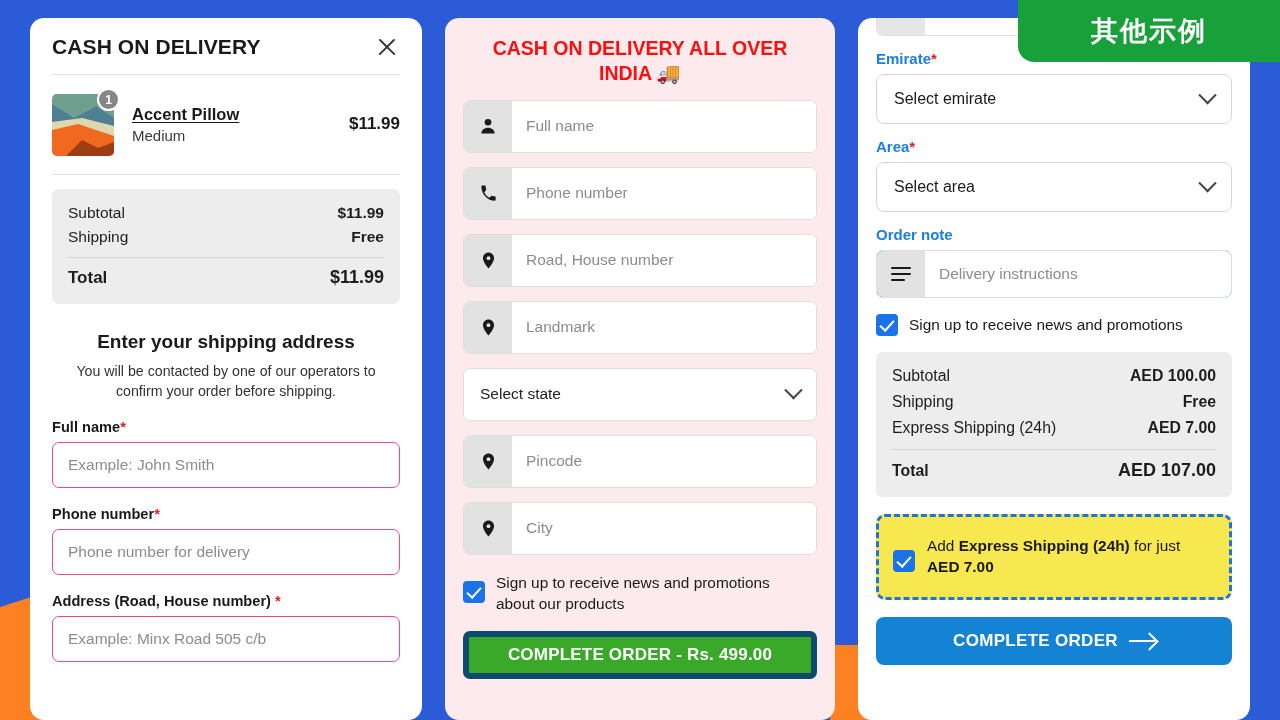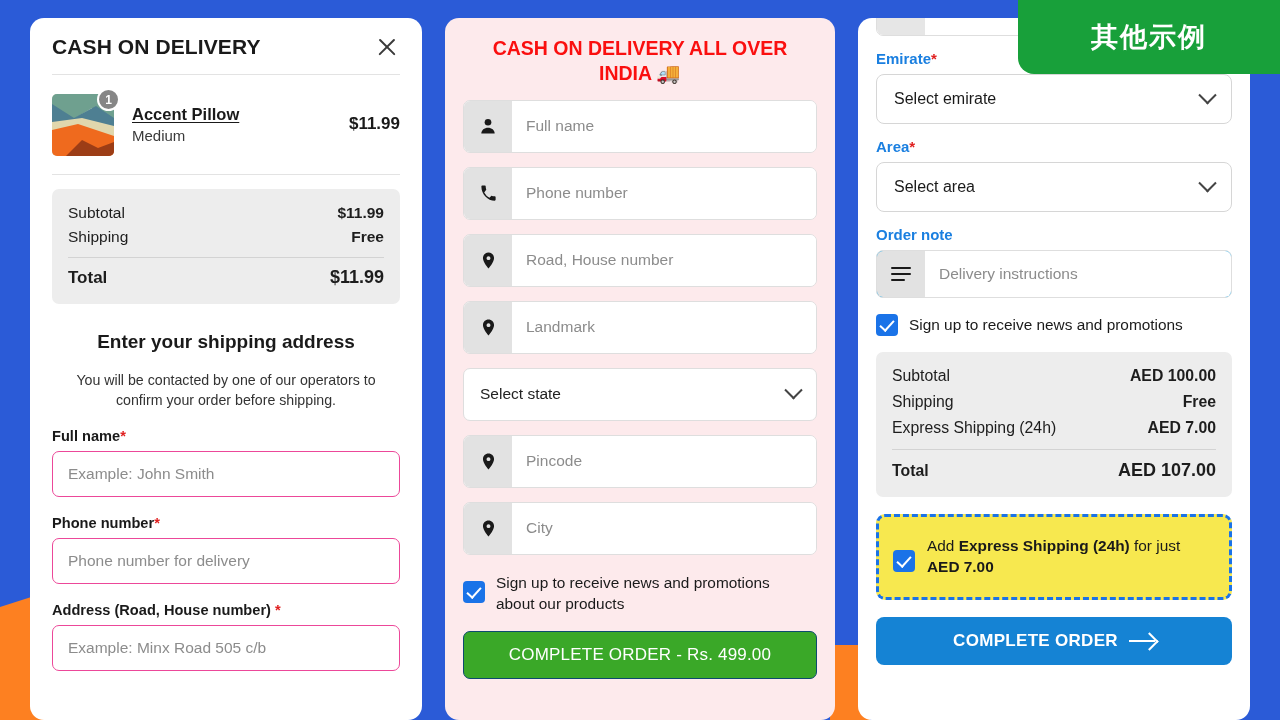--- a/index.html
+++ b/index.html
@@ -102,21 +102,21 @@
   .sum-sep { height: 1px; background: #d3d3d3; margin: 8px 0 6px 0; }
   .sum-row.total { font-size: 17px; font-weight: bold; }
   .sum-row.total .val { font-size: 18px; }
 
   .p1-heading {
     text-align: center; font-size: 19px; font-weight: bold;
     color: #1a1a1a; margin-top: 27px;
   }
   .p1-sub {
     text-align: center; font-size: 14.2px; color: #333;
-    line-height: 1.42; margin-top: 17px; padding: 0 12px;
+    line-height: 1.42; margin-top: 8px; padding: 0 12px;
   }
 
   .field-label {
     font-size: 14.6px; font-weight: bold; color: #1a1a1a;
     margin-top: 18px; margin-bottom: 7px;
   }
   .req { color: #e02020; font-weight: bold; }
   .text-input {
     width: 100%; height: 46px;
     border: 1px solid #ec4899; border-radius: 7px;
@@ -178,22 +178,22 @@
     content: ""; position: absolute; left: 7px; top: 3px;
     width: 6px; height: 12px;
     border-right: 2.6px solid #fff; border-bottom: 2.6px solid #fff;
     transform: rotate(42deg);
   }
   .cb-text { font-size: 15.4px; color: #1a1a1a; line-height: 1.37; }
 
   .btn-green {
     display: flex; align-items: center; justify-content: center;
     width: 100%; height: 48px; margin-top: 17px;
-    background: #3aa828; border: 1px solid #0c4a6e; border-radius: 7px;
-    color: #fff; font-size: 17px; font-weight: normal; letter-spacing: .2px;
+    background: #3aa828; border: 6px solid #0c4a6e; border-radius: 7px;
+    color: #fff; font-size: 17px; font-weight: bold; letter-spacing: .2px;
     cursor: pointer;
   }
 
   
   #panel3 {
     left: 858px; top: 18px;
     width: 392px; height: 702px;
     padding: 0 18px;
   }
   .p3-cut {
@@ -253,21 +253,21 @@
   .arrow-r::after {
     content: ""; position: absolute; right: -1px; top: -5px;
     width: 11px; height: 11px;
     border-top: 2.6px solid #fff; border-right: 2.6px solid #fff;
     transform: rotate(45deg);
   }
 
   
   .badge-cn {
     position: absolute; right: 0; top: 0;
-    width: 262px; height: 74px;
+    width: 262px; height: 62px;
     background: #18a03a; border-bottom-left-radius: 16px;
     display: flex; align-items: center; justify-content: center;
     color: #fff; font-size: 27px; font-weight: bold; letter-spacing: 2px;
     z-index: 50;
   }
 </style>
 </head>
 <body>
 
 <div class="bg-blue"></div>

